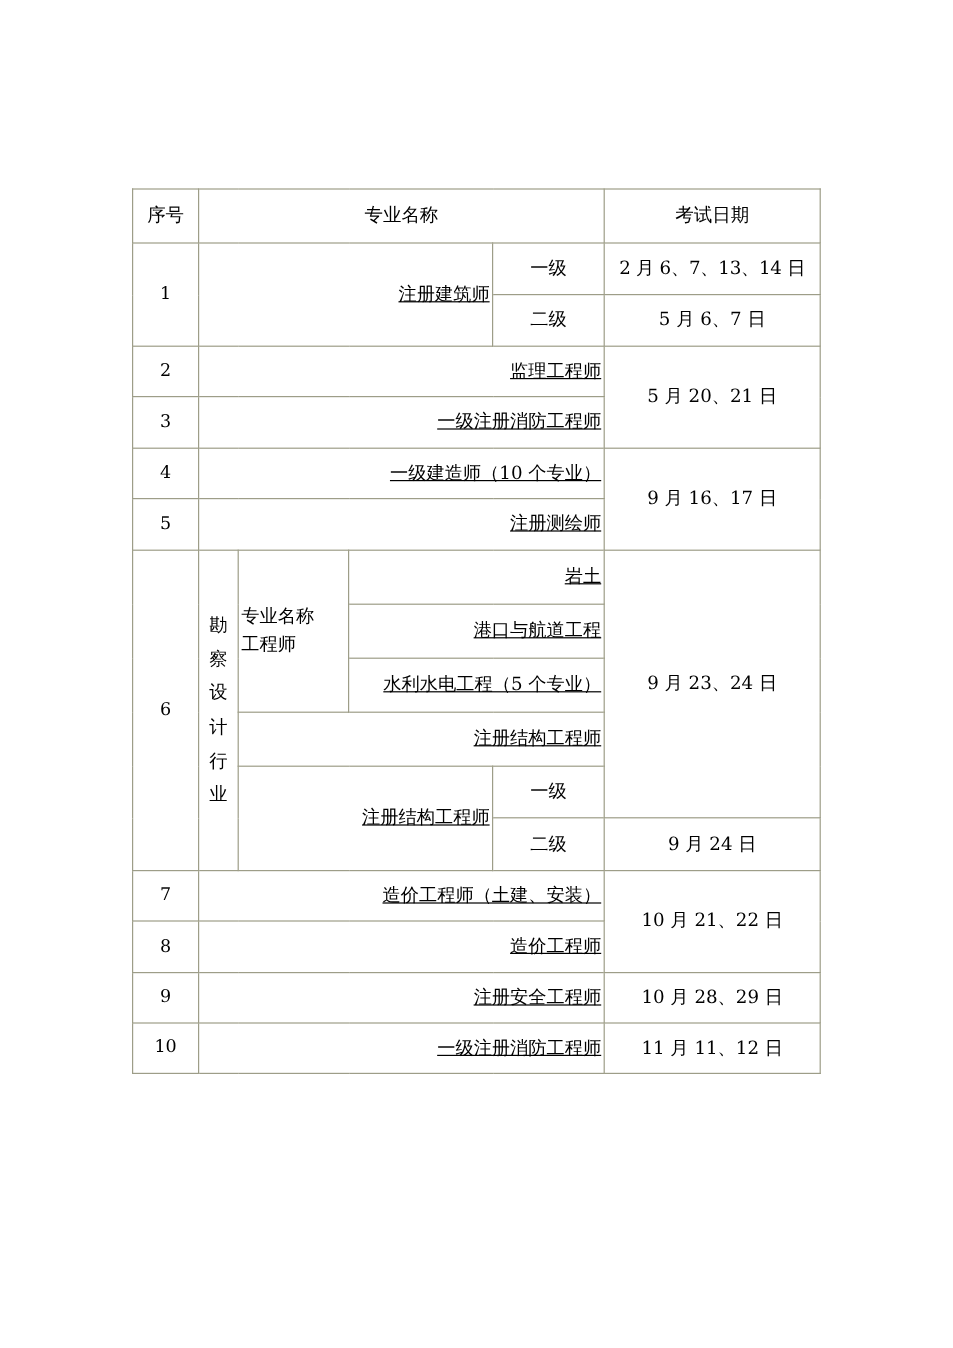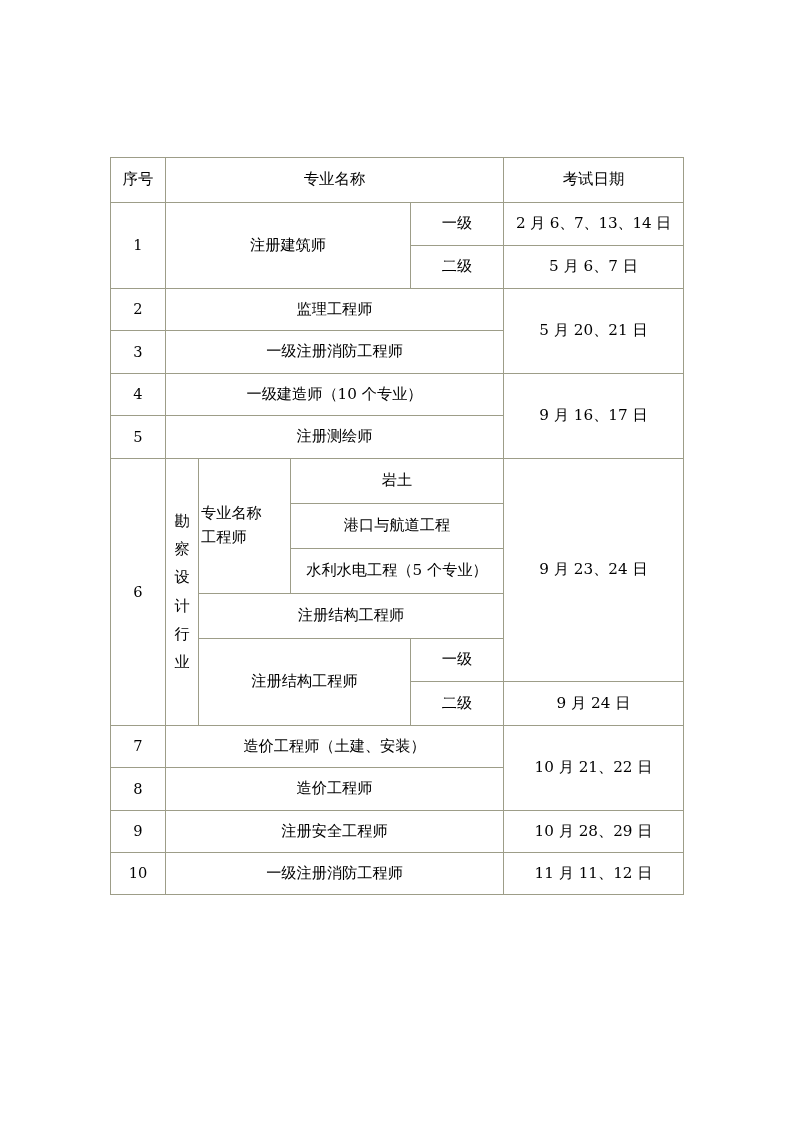--- a/index.html
+++ b/index.html
@@ -44,21 +44,21 @@
   }
   table.plan td, table.plan th {
     border: 1px solid #9d9d88;
     padding: 0 2px;
     font-weight: normal;
     vertical-align: middle;
     line-height: 1.55;
   }
   
   .c   { text-align: center; border-radius: 11px; }
-  .l   { text-align: center; }
+  .l   { text-align: right; text-decoration: underline; }
   .num { text-align: center; font-size: 14.6px; }
   .hd  { text-align: center; font-size: 15.4px; }
   .date{ text-align: center; white-space: nowrap; }
   .date-tight { text-align: center; white-space: nowrap; letter-spacing: -0.2px; padding: 0 1px; }
 
   
   .vert {
     text-align: center;
     padding: 0;
     width: 33px;

